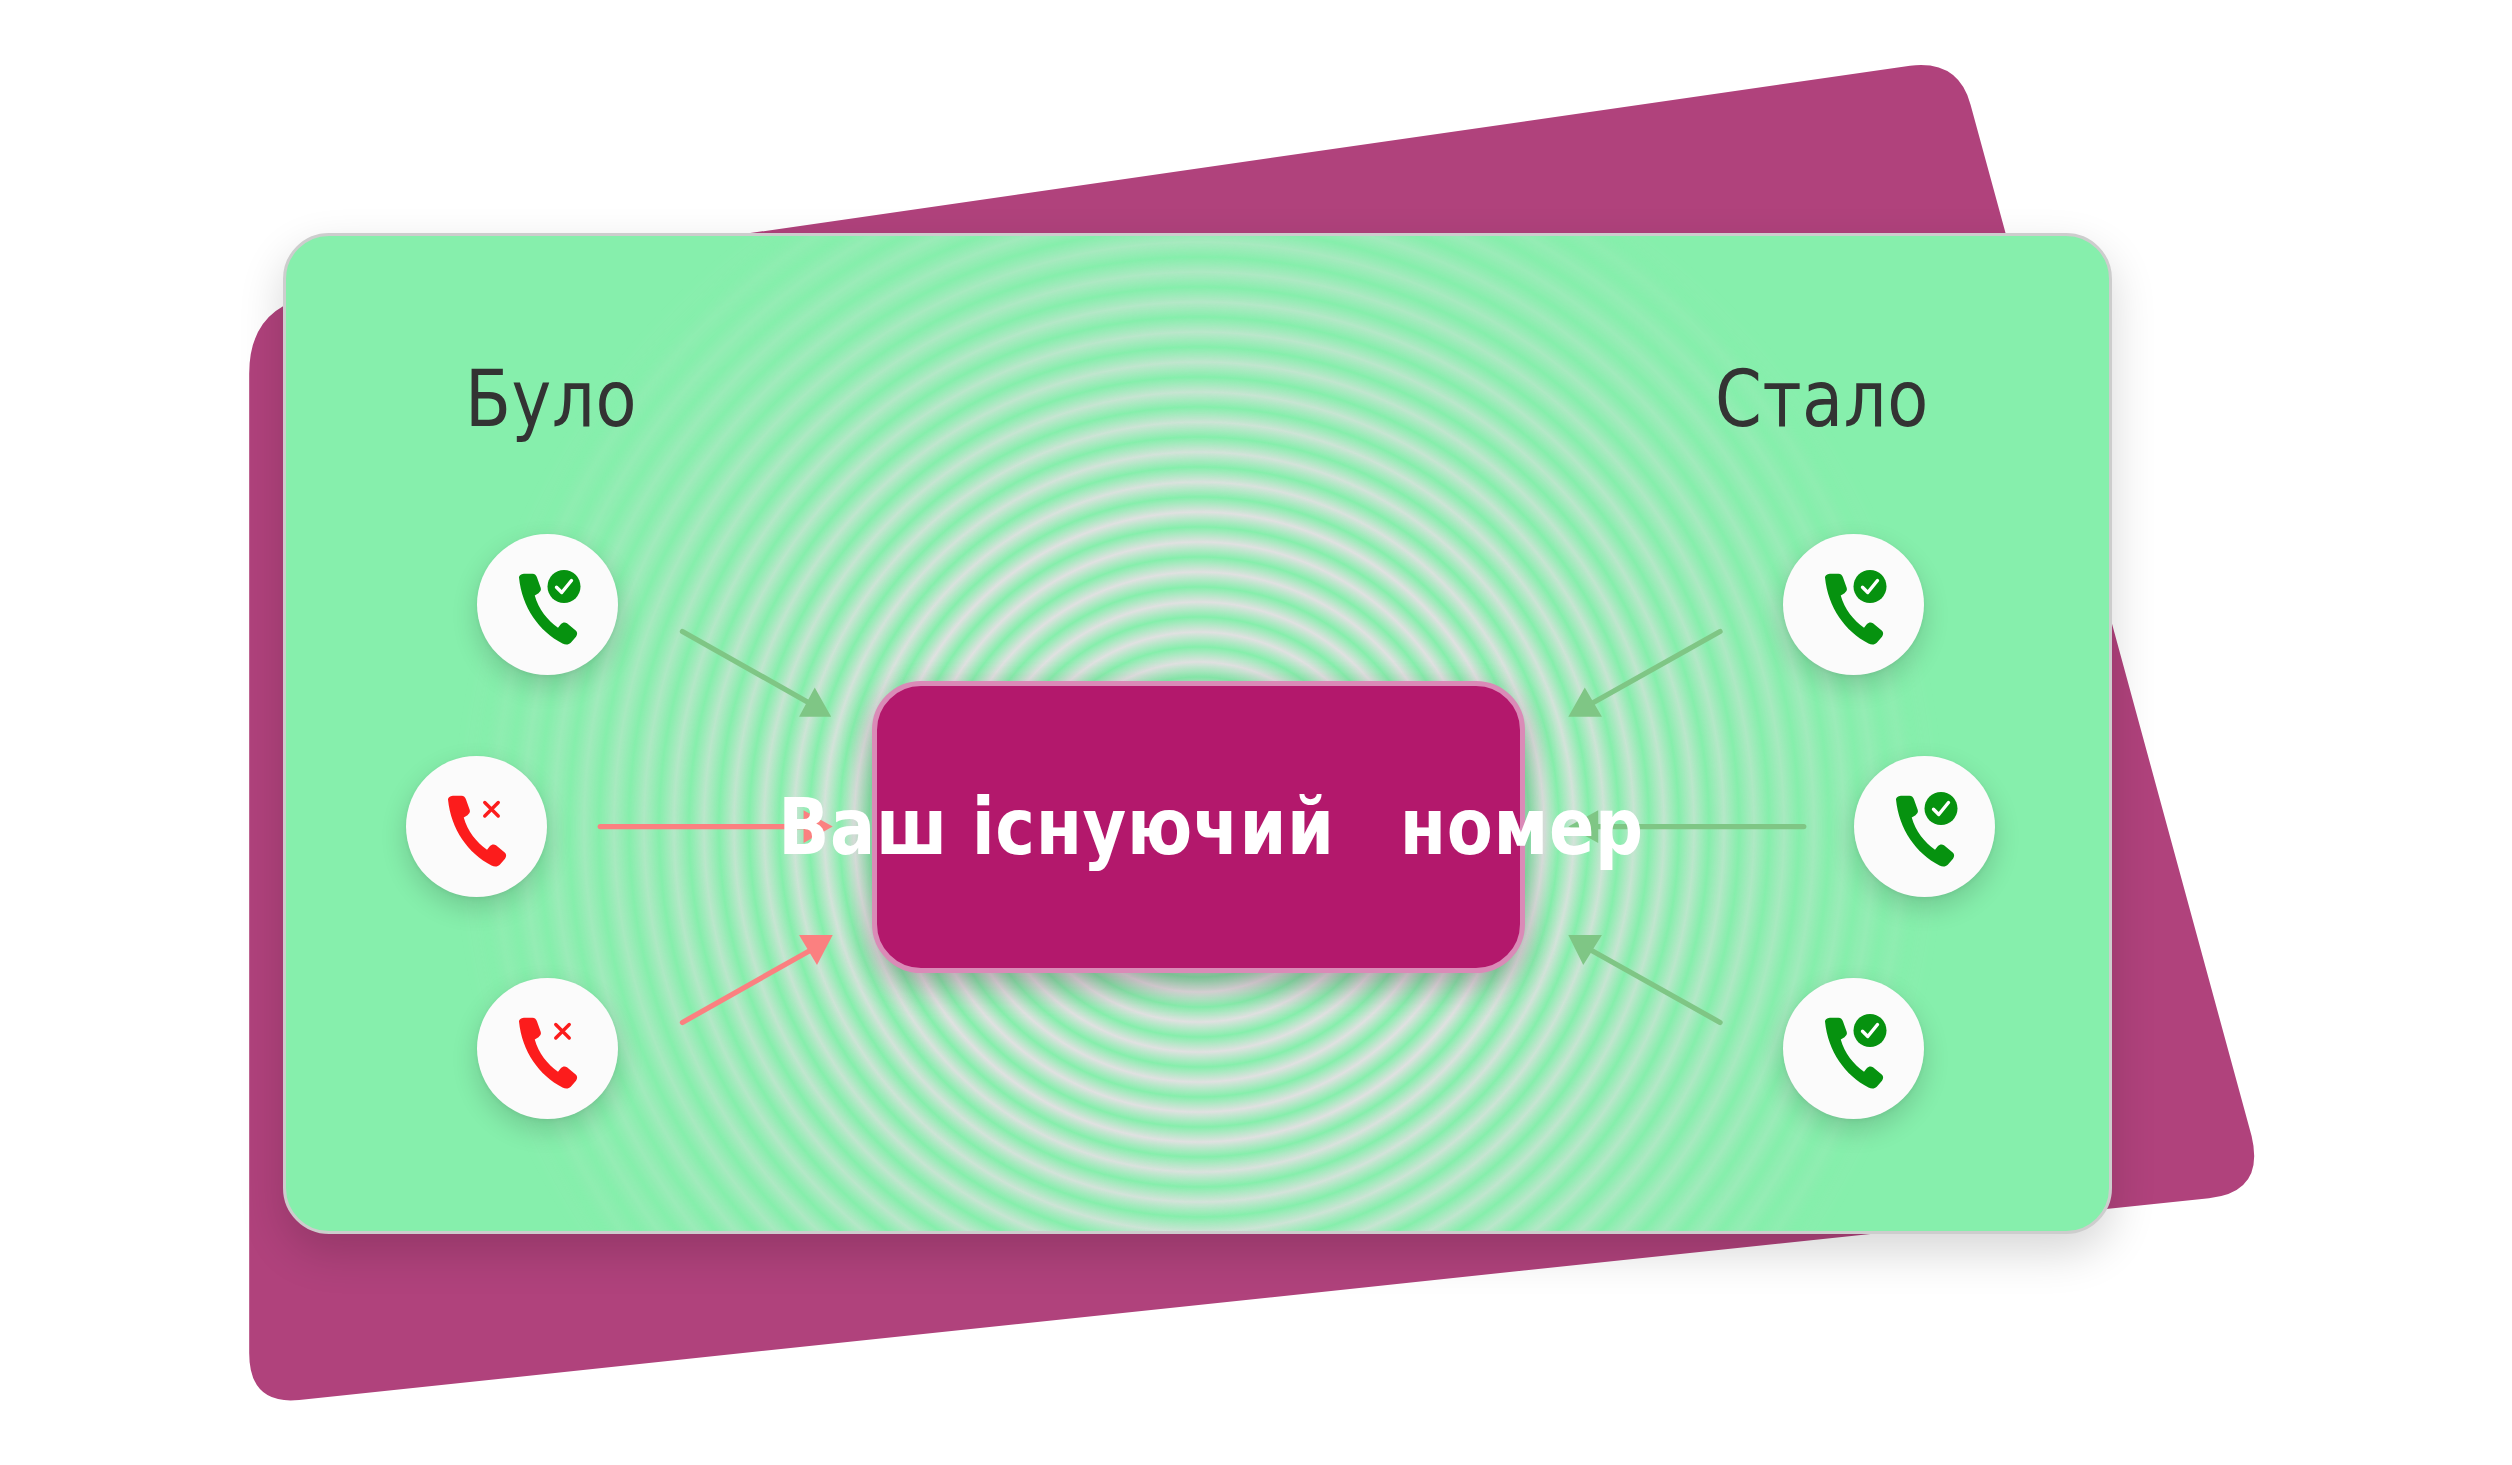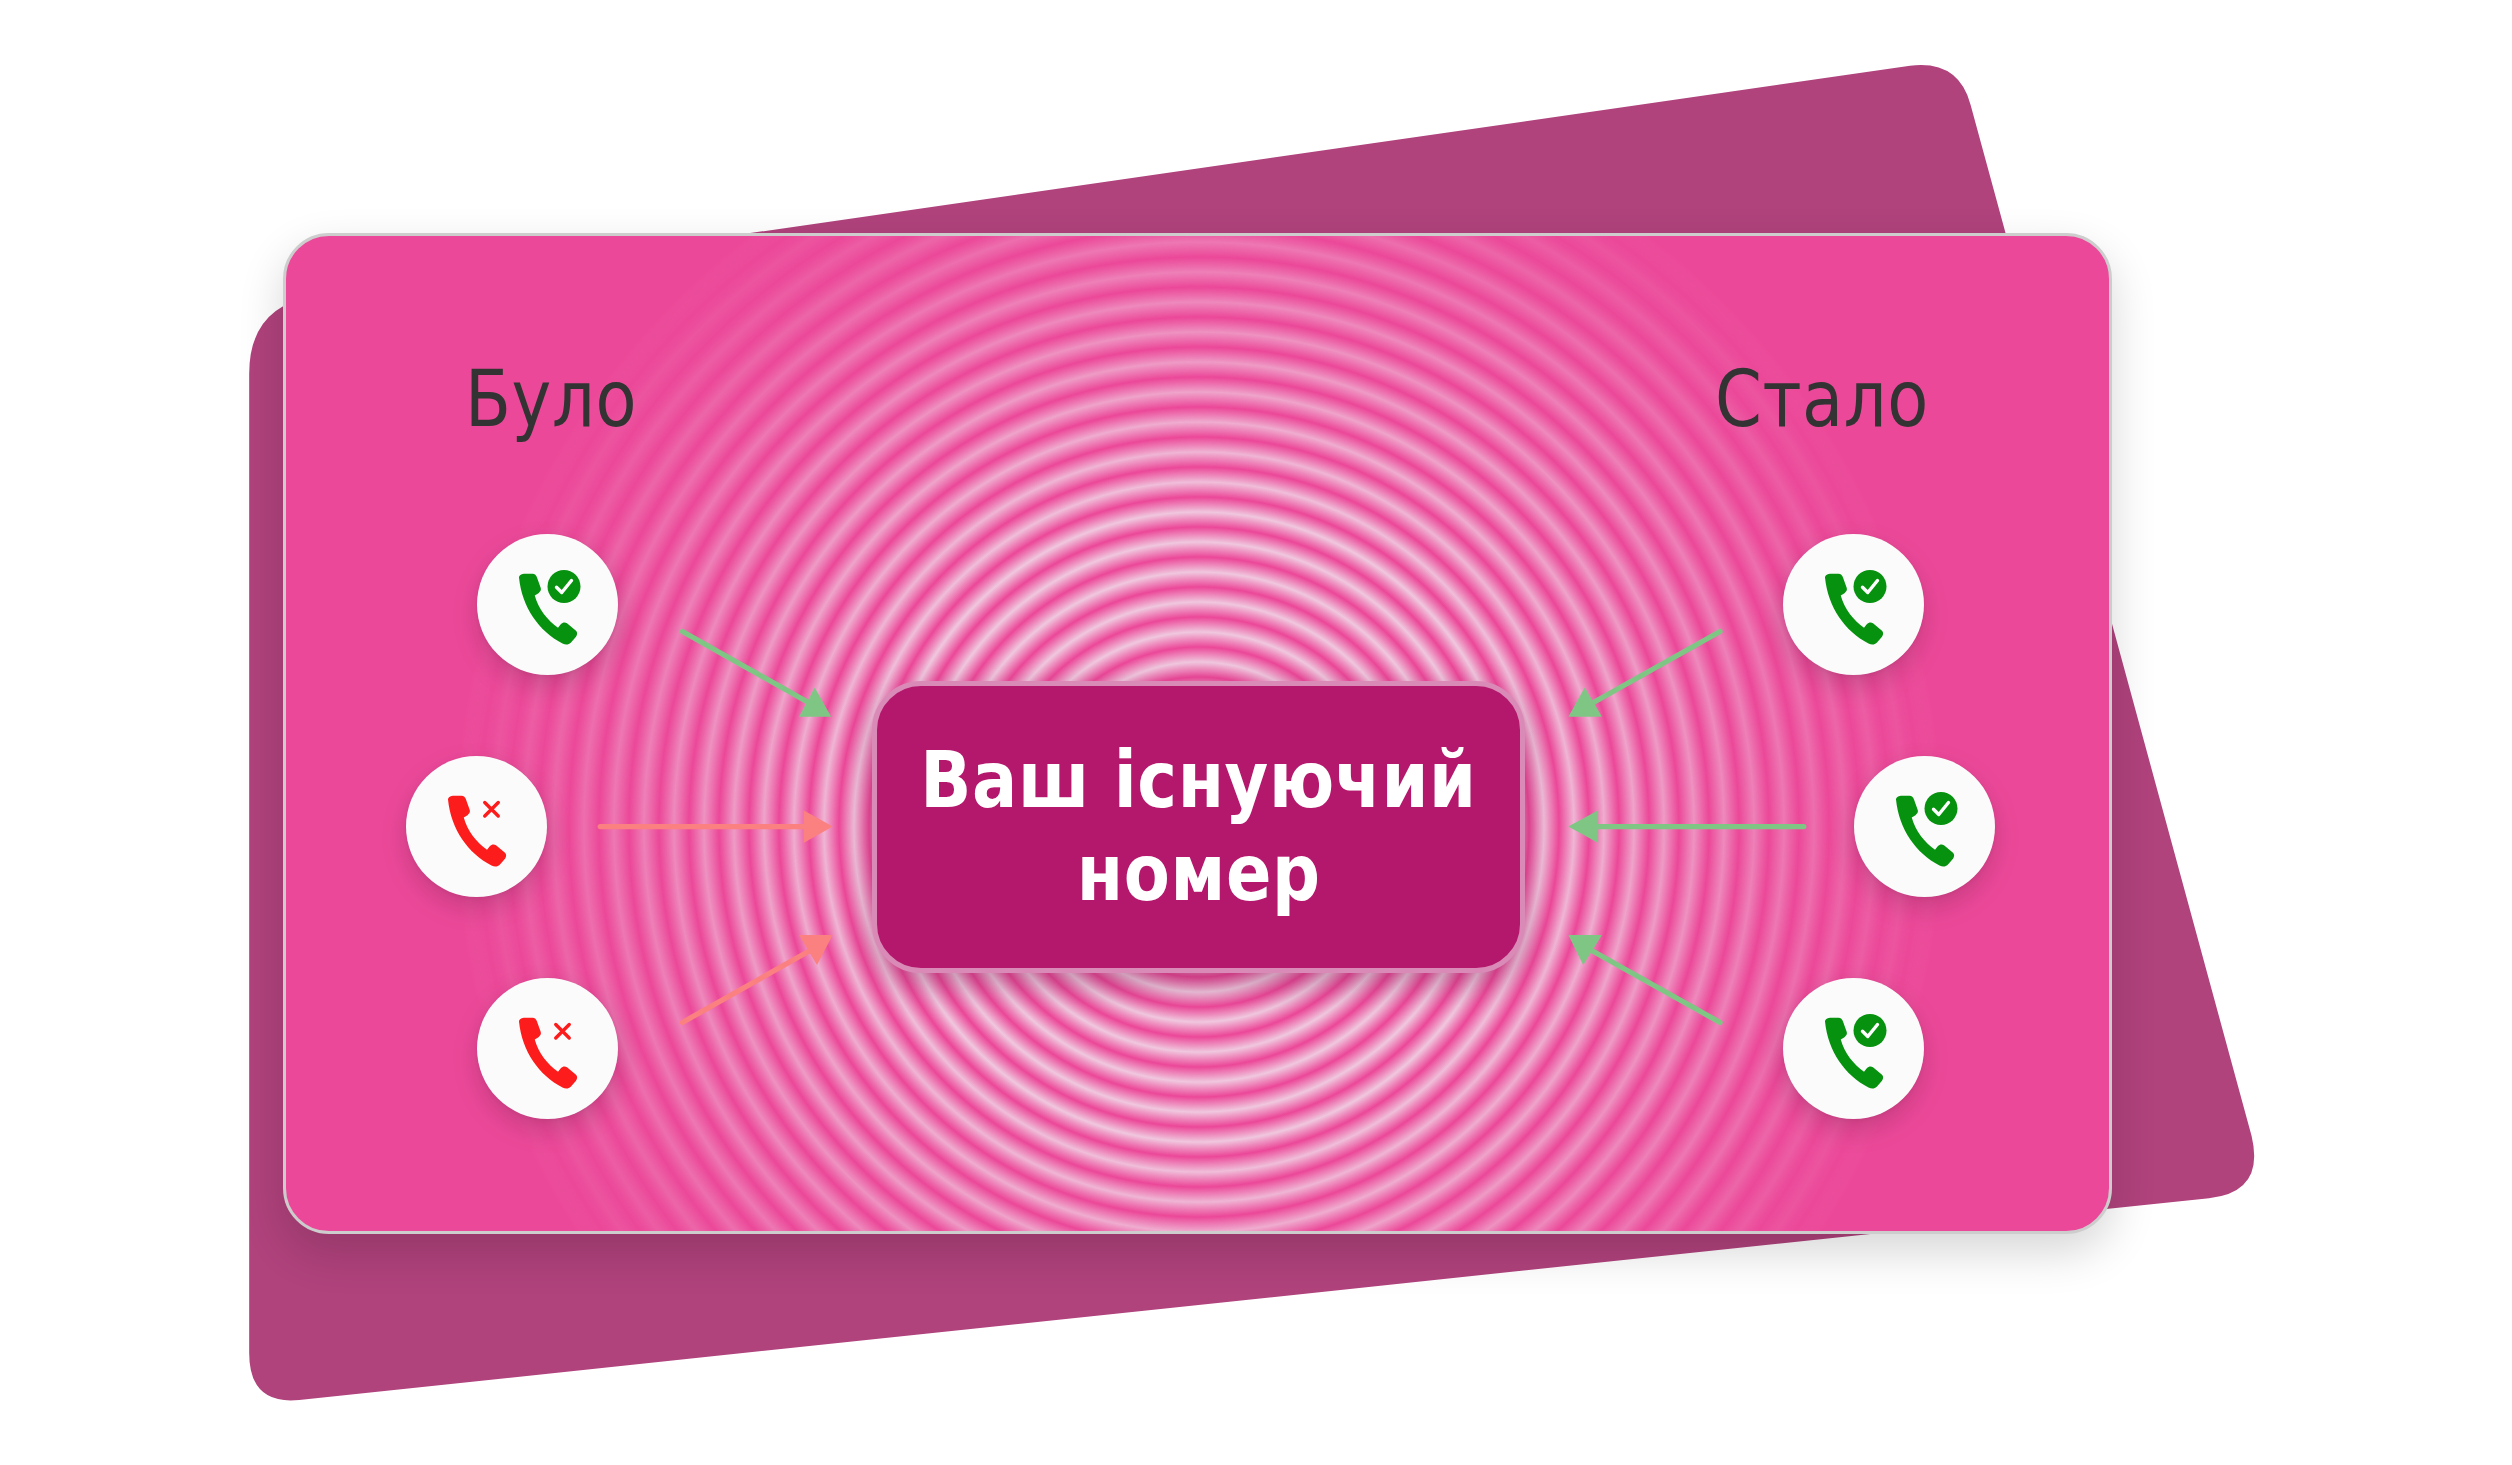--- a/index.html
+++ b/index.html
@@ -12,21 +12,21 @@
     }
     .stage { position: absolute; left: 0; top: 0; width: 2512px; height: 1465px; }
     .back-card { position: absolute; left: 0; top: 0; }
     .front-card {
       position: absolute;
       left: 283px; top: 233px;
       width: 1829px; height: 1001px;
       box-sizing: border-box;
       border: 3.7px solid #cdcdcd;
       border-radius: 46px;
-      background: #ec4899;
+      background: #86efac;
       box-shadow: 0 18px 45px rgba(0,0,0,0.16);
       overflow: hidden;
     }
     .rings {
       position: absolute; left: 0; top: 0; width: 100%; height: 100%;
       background: repeating-radial-gradient(circle at 913px 591px,
         rgba(245,232,240,0.0) 0px,
         rgba(240,222,234,0.85) 15px,
         rgba(252,248,251,0.0) 30px);
       -webkit-mask-image: radial-gradient(circle at 913px 591px, #000 0px, #000 314px, transparent 748px);
@@ -55,21 +55,21 @@
     .arrows { position: absolute; left: 0; top: 0; }
     .center-box {
       position: absolute;
       left: 586px; top: 445px;
       width: 653px; height: 292px;
       box-sizing: border-box;
       border: 5.2px solid #da8ab7;
       border-radius: 49px;
       background: #b3186c;
       box-shadow: 0 12px 30px rgba(90,20,60,0.28);
-      display: flex; flex-direction: column; align-items: center; justify-content: center;
+      display: flex; flex-direction: row; align-items: center; justify-content: center;
     }
     .center-line {
       color: #ffffff;
       font-family: "DejaVu Sans", sans-serif;
       font-weight: 600;
       font-size: 78px;
       line-height: 93px;
       transform: scaleX(0.86);
       white-space: nowrap;
       letter-spacing: 0.7px;

